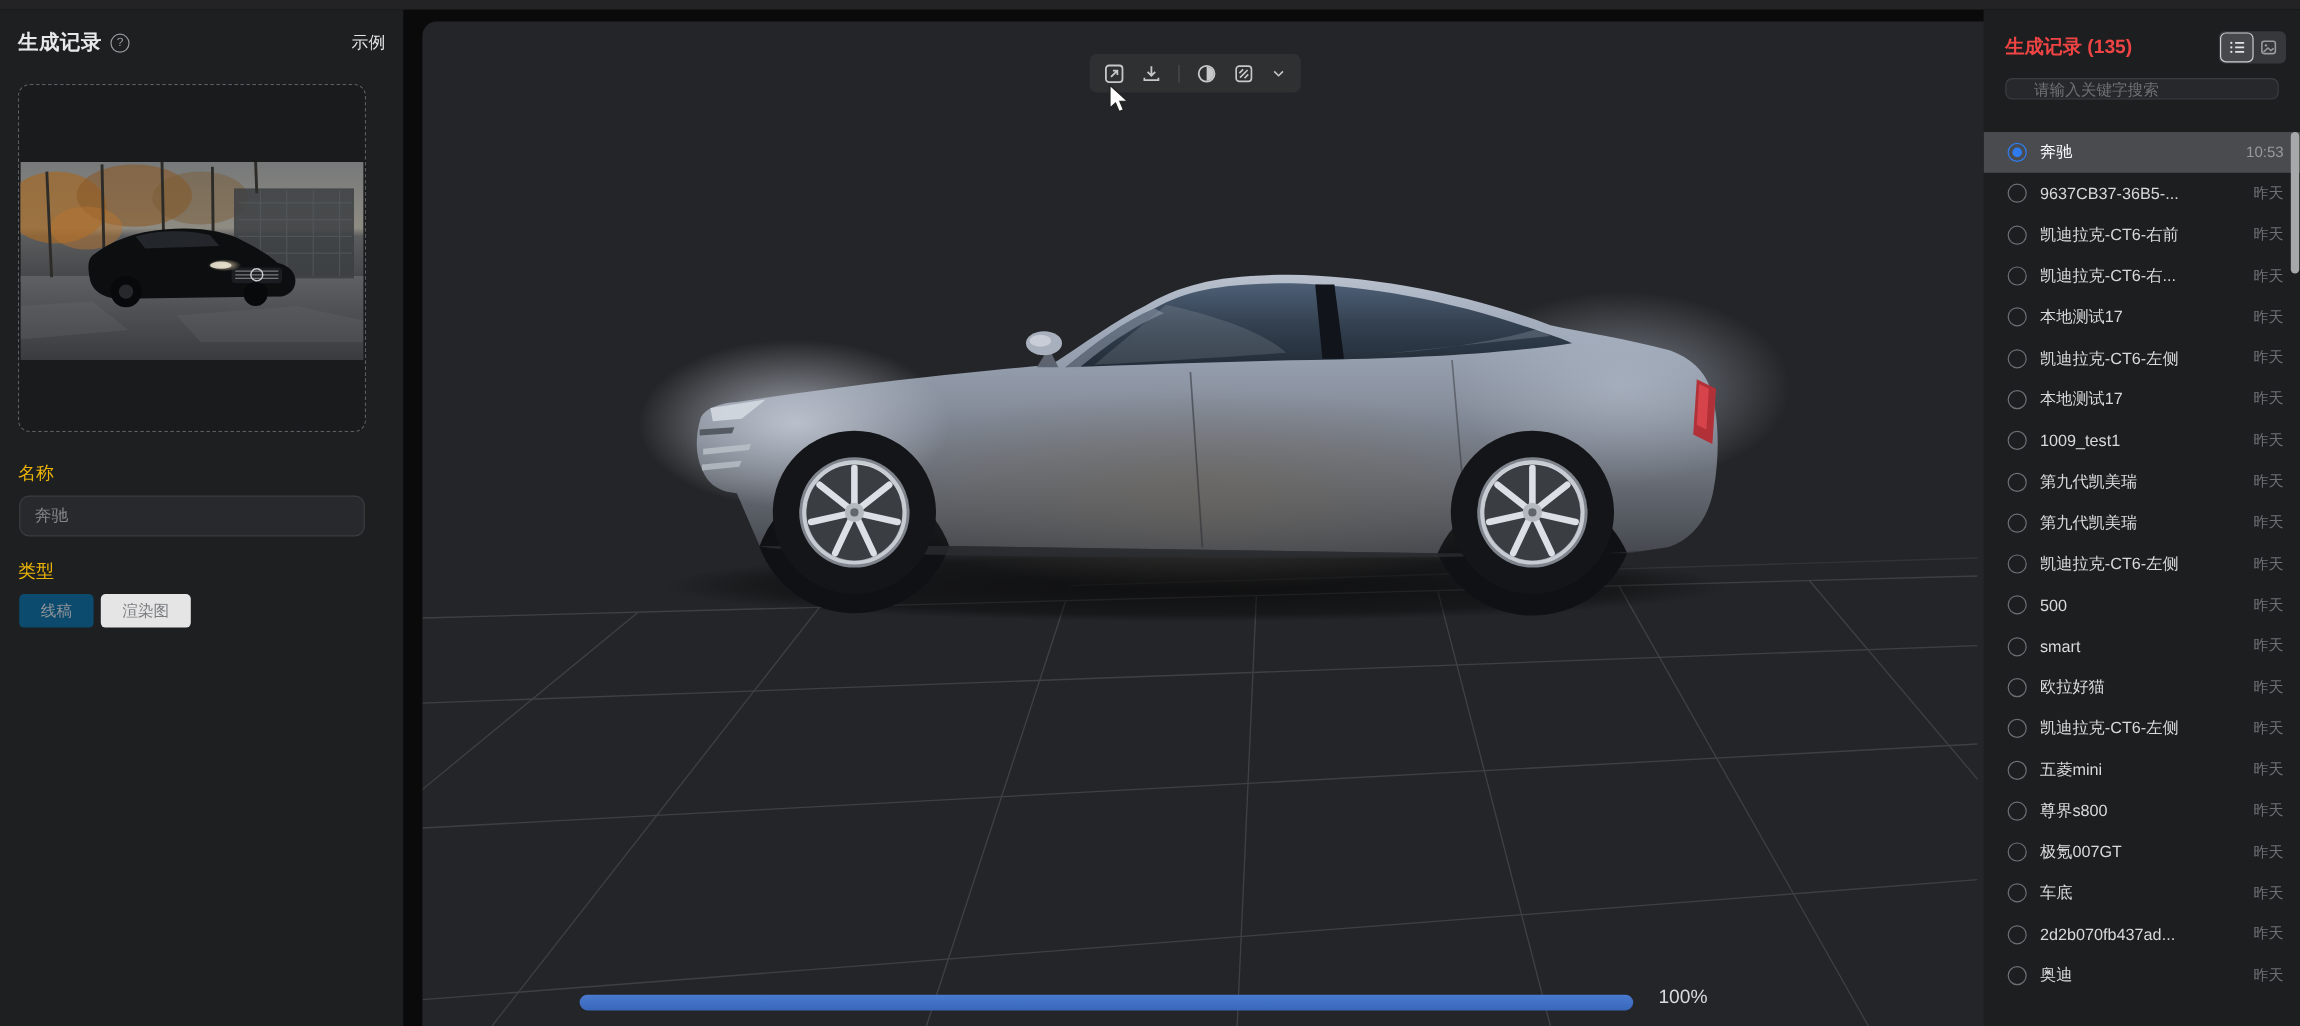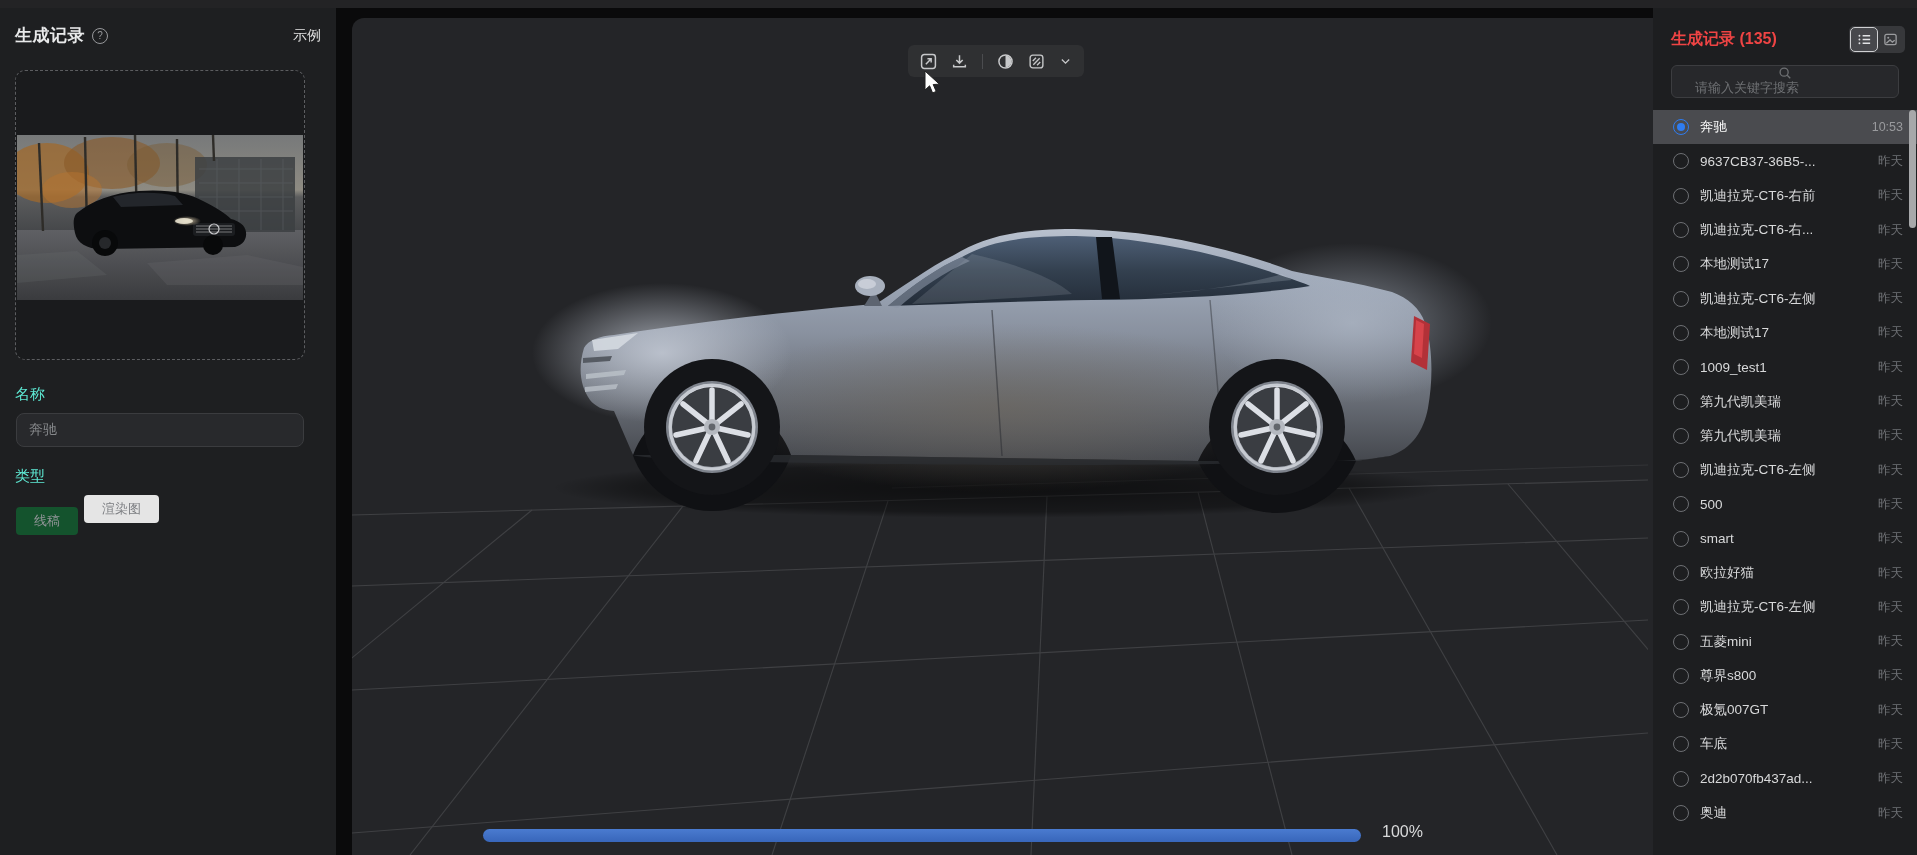--- a/index.html
+++ b/index.html
@@ -13,28 +13,28 @@
   
   #left-panel { left:0; top:8px; width:336px; height:847px; background:#1e1f21; color:#e8e9ea; }
   .lp-header { position:absolute; left:15px; top:16px; width:306px; display:flex; align-items:center; }
   .lp-title { font-size:17px; font-weight:bold; letter-spacing:.5px; }
   .help-circ { width:16px; height:16px; border:1.4px solid #97989b; border-radius:50%;
     color:#97989b; font-size:10px; line-height:13px; text-align:center; margin-left:7px; }
   .example-link { margin-left:auto; color:#e5e5e5; font-size:14px; cursor:pointer; }
   .upload-box { position:absolute; left:15px; top:62px; width:290px; height:290px;
     border:1px dashed #5c5d60; border-radius:10px; background:#1a1b1d; overflow:hidden; }
   .upload-photo { position:absolute; left:1px; top:64px; width:286px; height:165px; }
-  .field-label { position:absolute; left:15px; font-size:15px; color:#5eead4; }
+  .field-label { position:absolute; left:15px; font-size:15px; color:#eab308; }
   #name-input { position:absolute; left:16px; top:405px; width:288px; height:34px;
     background:#28292c; border:1px solid #3b3c3f; border-radius:8px; color:#85878a;
     font-size:14px; padding:0 12px; font-family:inherit; outline:none; }
   .type-row { position:absolute; left:16px; top:487px; display:flex; gap:6px; }
   .type-btn { height:28px; padding:0 18px; border-radius:4px; font-size:13px;
     display:flex; align-items:center; justify-content:center; cursor:pointer; }
-  .type-btn.active { background:#14532d; color:#939599;margin-top:12px; }
+  .type-btn.active { background:#0c4a6e; color:#939599; }
   .type-btn.inactive { background:#e5e5e5; color:#7b7d81; }
 
   
   #viewport { left:352px; top:18px; width:1527px; height:837px; background:#242528;
     border-radius:12px 12px 0 0; overflow:hidden; }
   #scene { position:absolute; left:0; top:0; }
   #toolbar { position:absolute; left:556px; top:27px; width:176px; height:32px;
     background:#2f3032; border-radius:6px; display:flex; align-items:center;
     justify-content:center; gap:14px; }
   .tb-icon { width:17px; height:17px; display:flex; align-items:center; cursor:pointer; }
@@ -45,21 +45,21 @@
   #progress-label { position:absolute; left:1030px; top:805px; color:#d9dadb; font-size:16px; }
 
   
   #sidebar { left:1653px; top:8px; width:264px; height:847px; background:#1d1e20; color:#d8d9da; }
   .sb-header { position:absolute; left:18px; top:18px; width:234px; display:flex; align-items:center; }
   .sb-title { font-size:16px; font-weight:bold; color:#ef4444; }
   .view-toggle { margin-left:auto; display:flex; background:#37383b; border-radius:5px; padding:2px; }
   .vt-btn { width:26px; height:23px; border-radius:4px; display:flex; align-items:center;
     justify-content:center; cursor:pointer; }
   .vt-btn.active { background:#47484c; outline:1px solid #cfd0d2; }
-  #sb-search { position:absolute; left:18px; top:57px; width:228px; height:33px;
+  #sb-search { position:absolute; left:18px; top:57px; width:228px; height:18px;
     background:#27282b; border:1px solid #3c3d40; border-radius:6px;
     display:flex; align-items:center; padding:0 9px; gap:0;flex-direction:column; }
   #sb-search input { background:transparent; border:none; outline:none; color:#9fa0a3;
     font-size:13px; width:180px; font-family:inherit; }
   #sb-search input::placeholder { color:#6e7073; }
   #record-list { position:absolute; left:0; top:102px; width:264px; height:745px; overflow:hidden; }
   .rec-row { height:34.3px; display:flex; align-items:center; padding:0 14px 0 20px; cursor:pointer; }
   .rec-row.selected { background:#4a4b4f; }
   .radio { width:16px; height:16px; border:1.6px solid #6d6f73; border-radius:50%;
     flex:0 0 auto; margin-right:11px; position:relative; }

